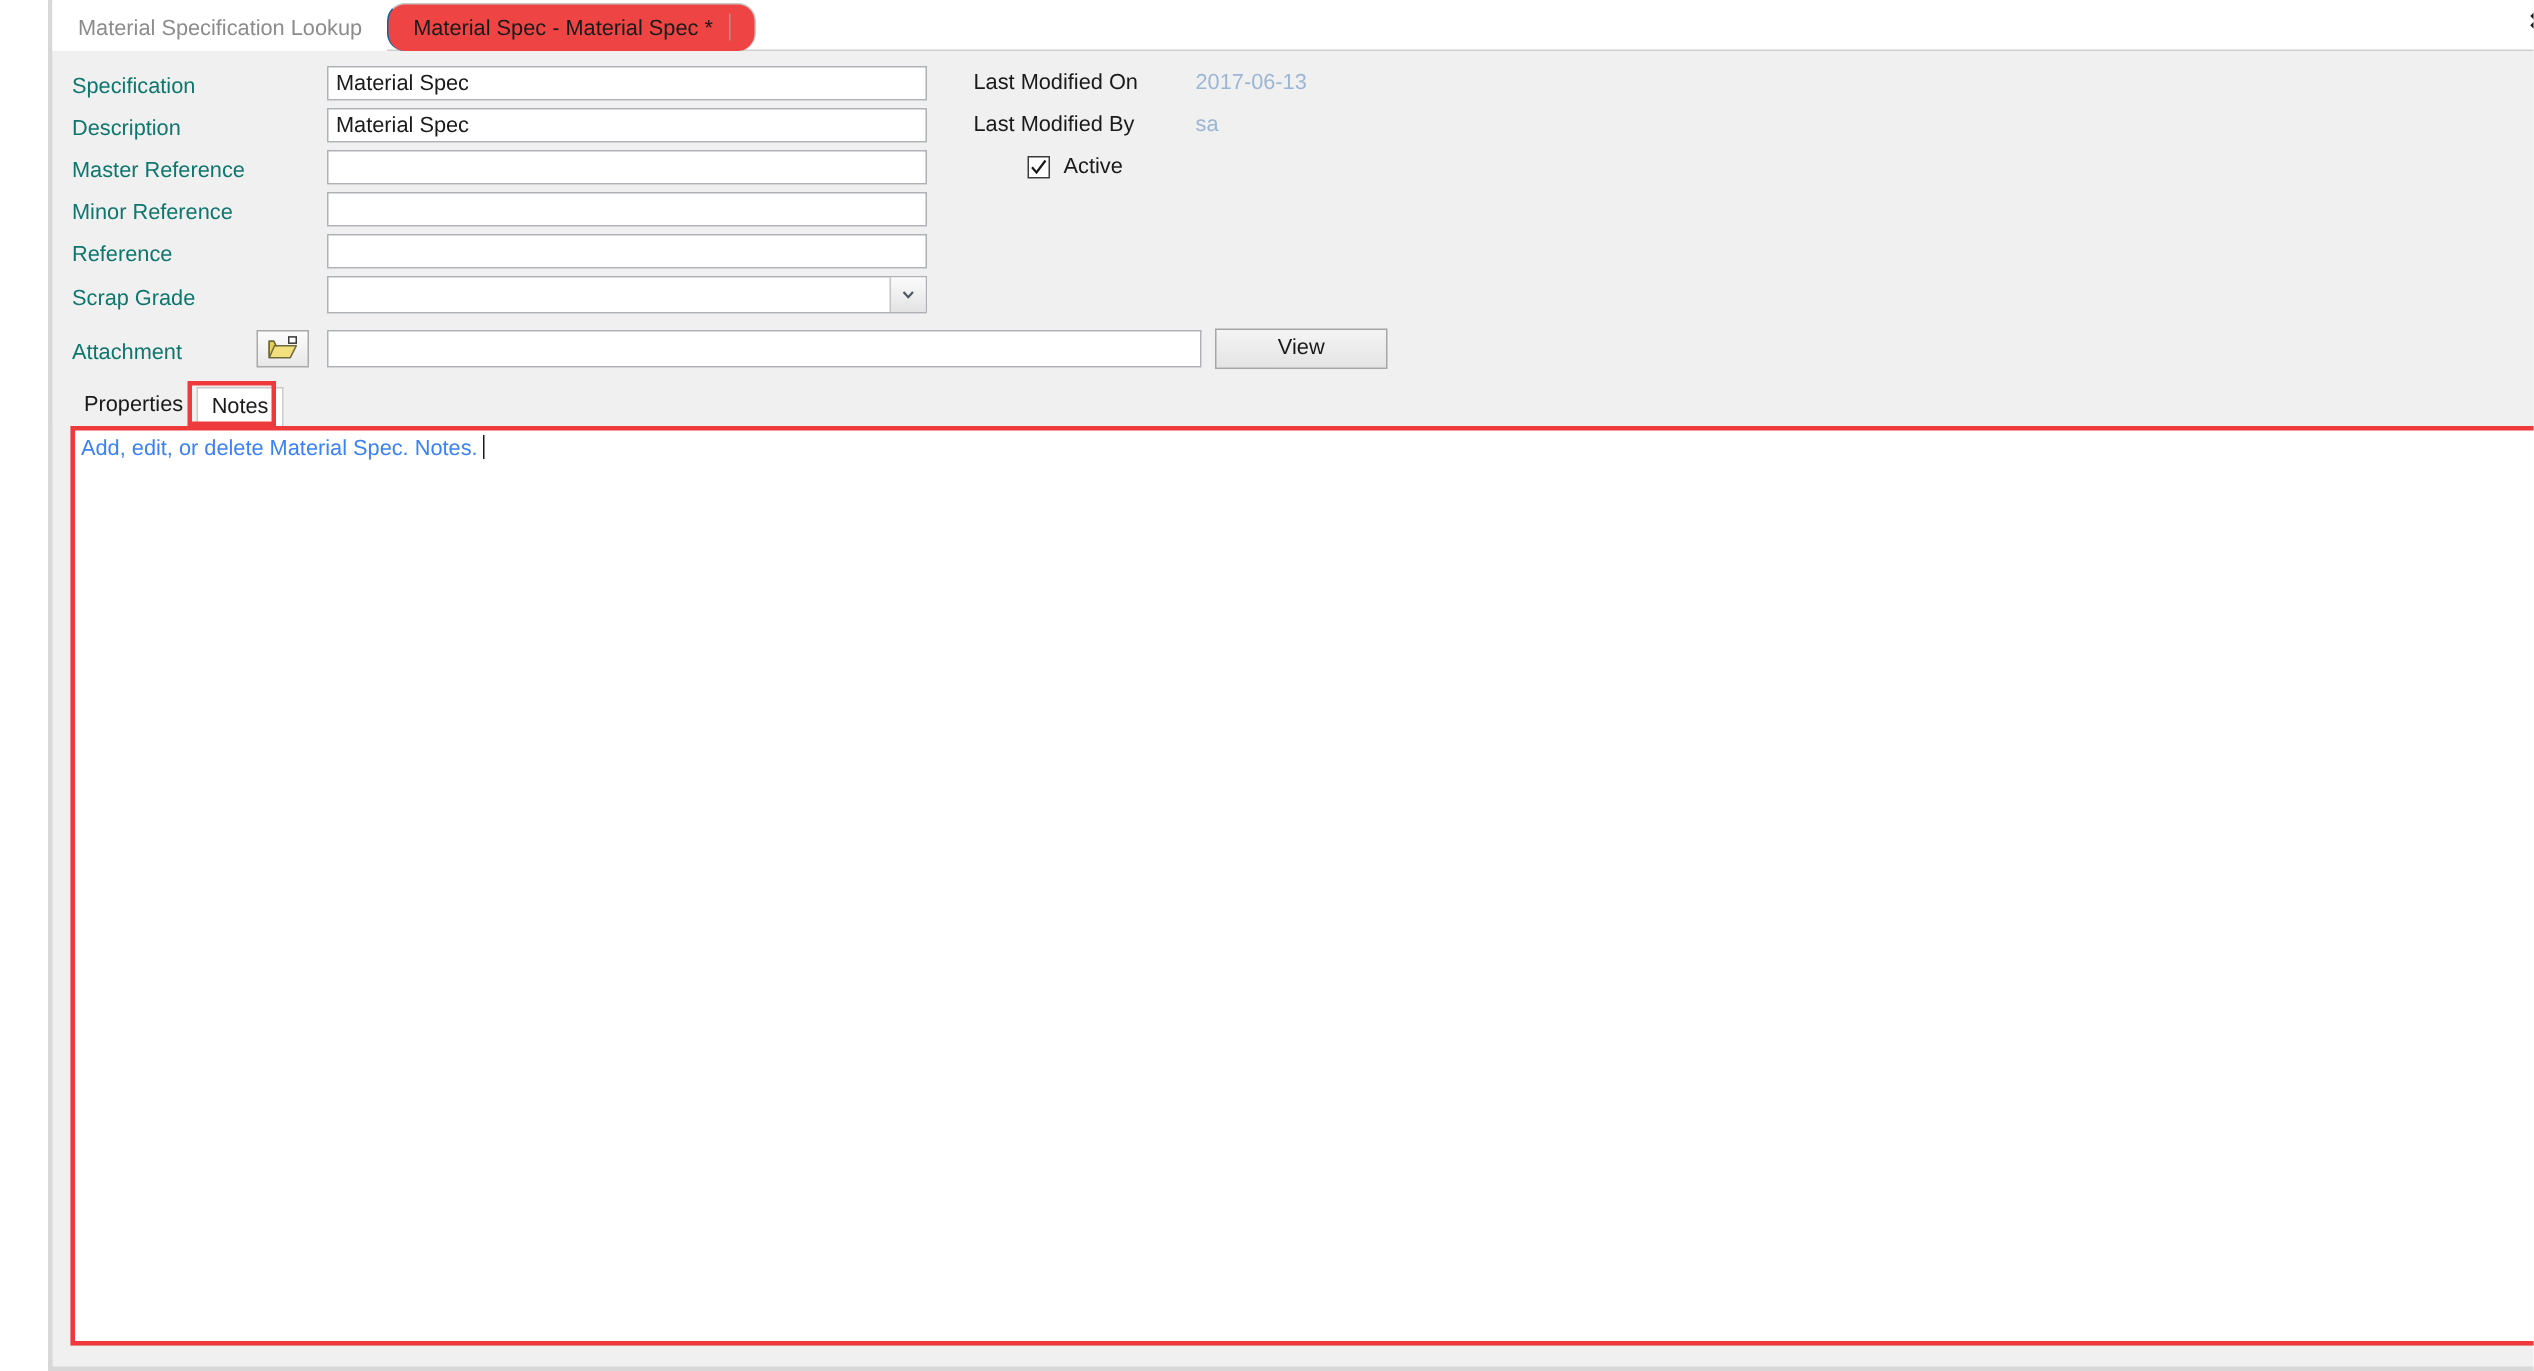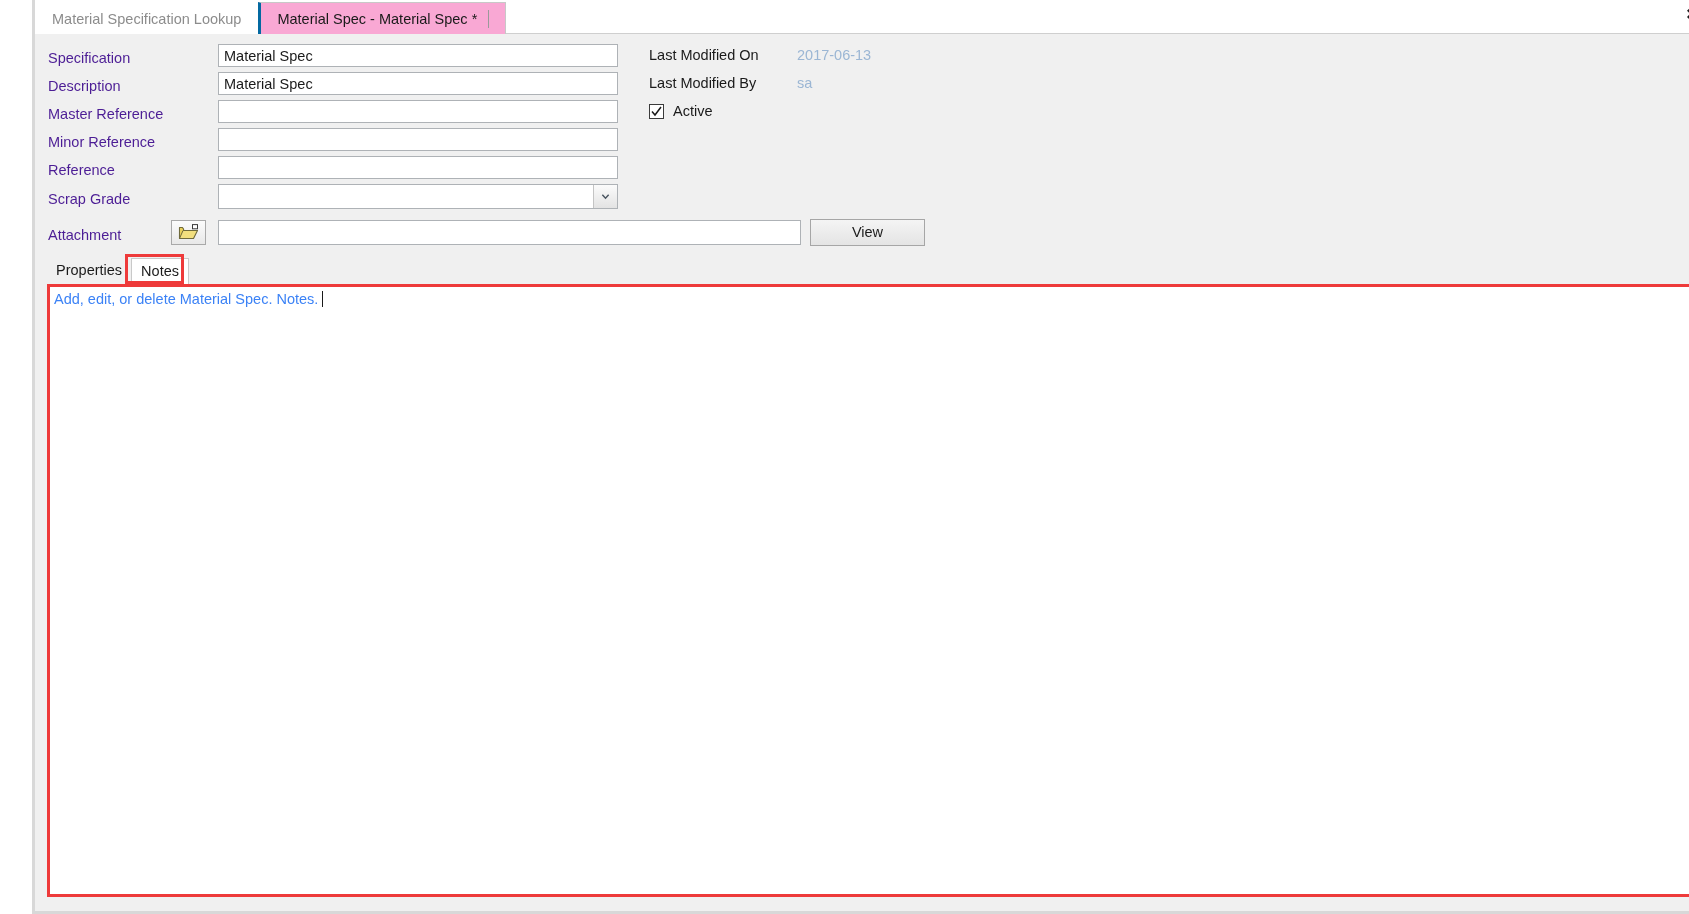--- a/index.html
+++ b/index.html
@@ -53,24 +53,25 @@
     background: #ffffff;
     position: relative;
     top: 1px;
   }
   .doc-tab.inactive {
     color: #8c8c8c;
     border: 1px solid transparent;
   }
   .doc-tab.active {
     color: #1a1a1a;
-    border-left: 3px solid #0369a1;
+    border-left: 1px solid #0369a1;
     border-right: 1px solid #c8c8c8;
     border-top: 1px solid #c8c8c8;
-    background: #f9a8d4;
+    background: #ef4444;
+    border-radius: 12px;
   }
   .tab-caret {
     display: inline-block;
     width: 1px;
     height: 18px;
     background: #9a9a9a;
     vertical-align: -4px;
     margin-left: 7px;
   }
   .close-x {
@@ -98,21 +99,21 @@
 
   .field-row {
     position: absolute;
     left: 0;
     height: 28px;
   }
   .field-label {
     position: absolute;
     left: 13px;
     font-size: 14.5px;
-    color: #4c1d95;
+    color: #0f766e;
     white-space: nowrap;
     line-height: 22px;
   }
   .text-input {
     position: absolute;
     left: 183px;
     width: 400px;
     height: 23px;
     box-sizing: border-box;
     border: 1px solid #aeb2b6;
@@ -367,21 +368,21 @@
       <input class="attach-input" style="top: 0px;" type="text" value="">
       <div class="view-btn" style="top:-1px;">View</div>
     </div>
 
     <div class="meta-label" style="left:614px;top:13px;">Last Modified On</div>
     <div class="meta-value" style="left:762px;top:13px;">2017-06-13</div>
 
     <div class="meta-label" style="left:614px;top:41px;">Last Modified By</div>
     <div class="meta-value" style="left:762px;top:41px;">sa</div>
 
-    <div class="chk-row" style="left:614px;top:69px;">
+    <div class="chk-row" style="left:650px;top:69px;">
       <div class="chkbox">
         <svg width="11" height="11" viewBox="0 0 11 11">
           <polyline points="1,5.5 4,9 10,1" fill="none" stroke="#1a1a1a" stroke-width="1.5"></polyline>
         </svg>
       </div>
       <span class="chk-label">Active</span>
     </div>
   </div>
 
   <div class="lower-tabs">

